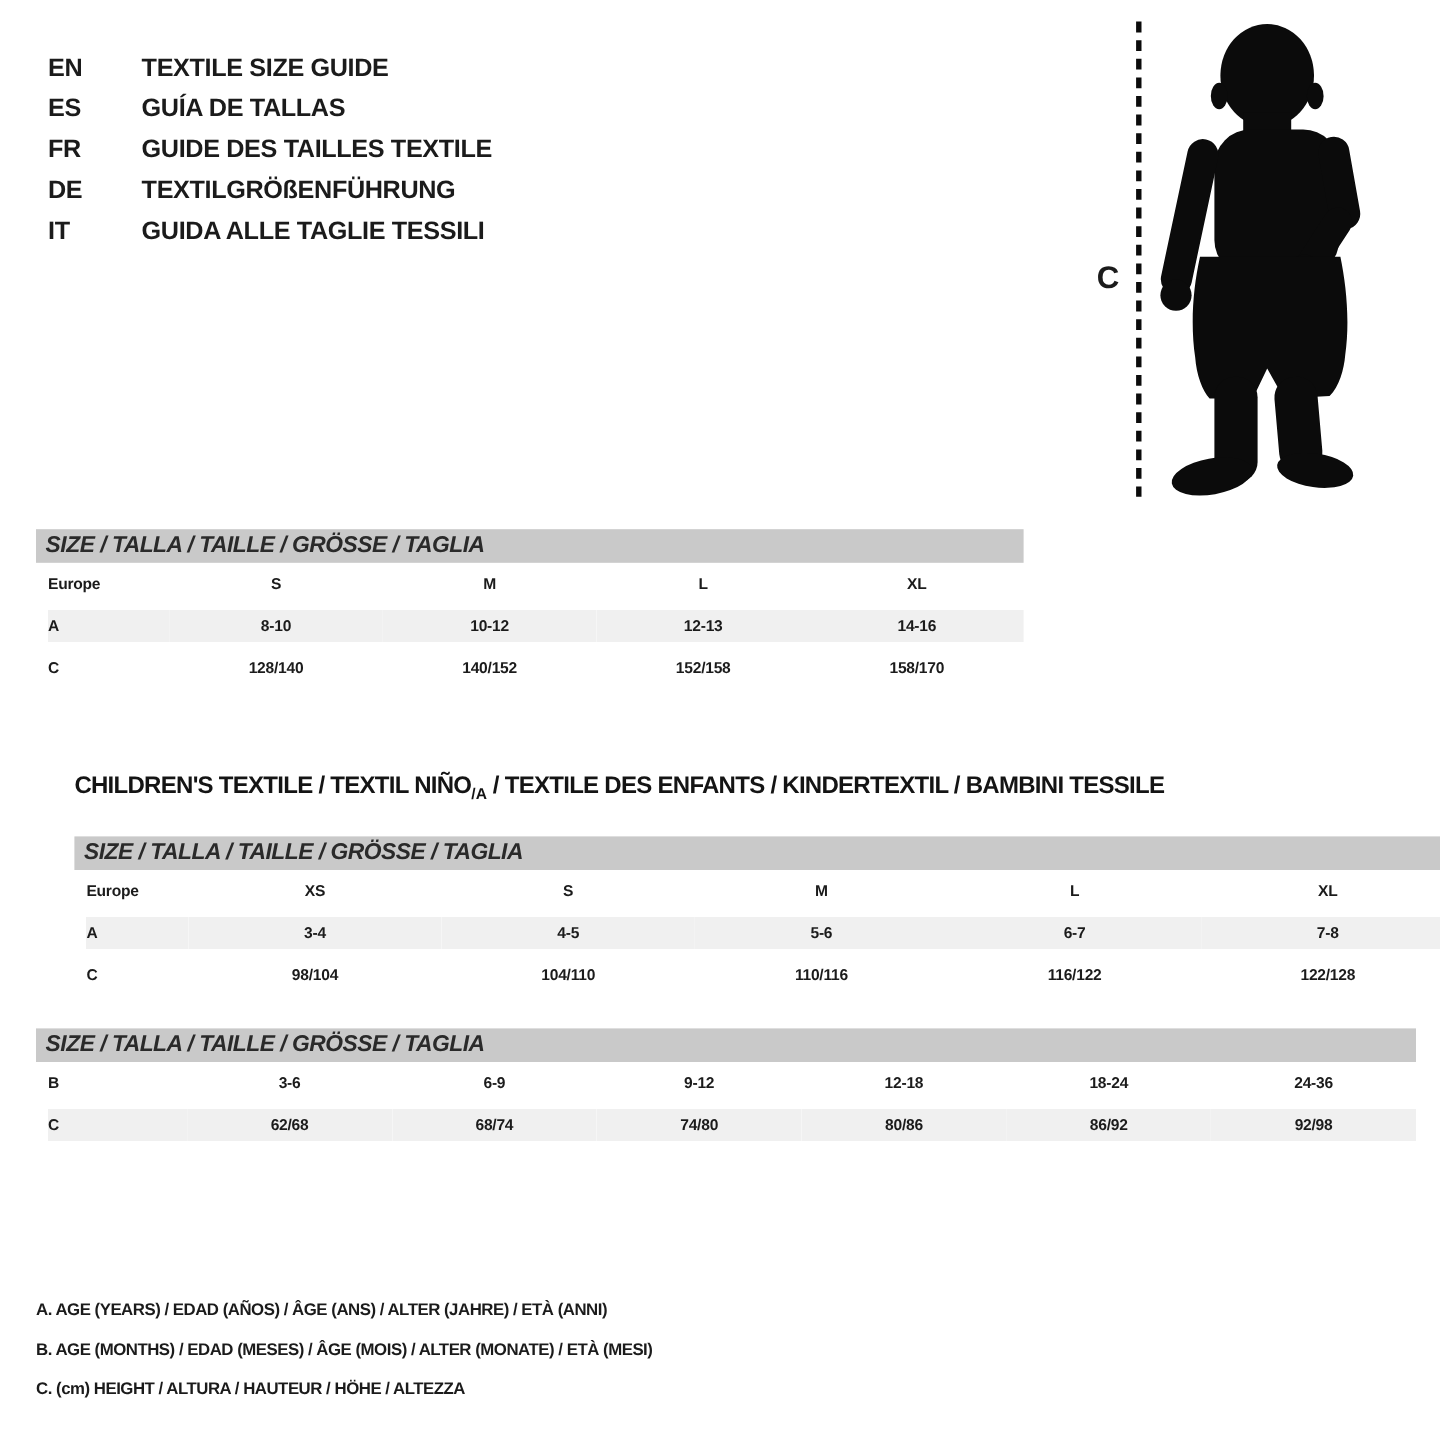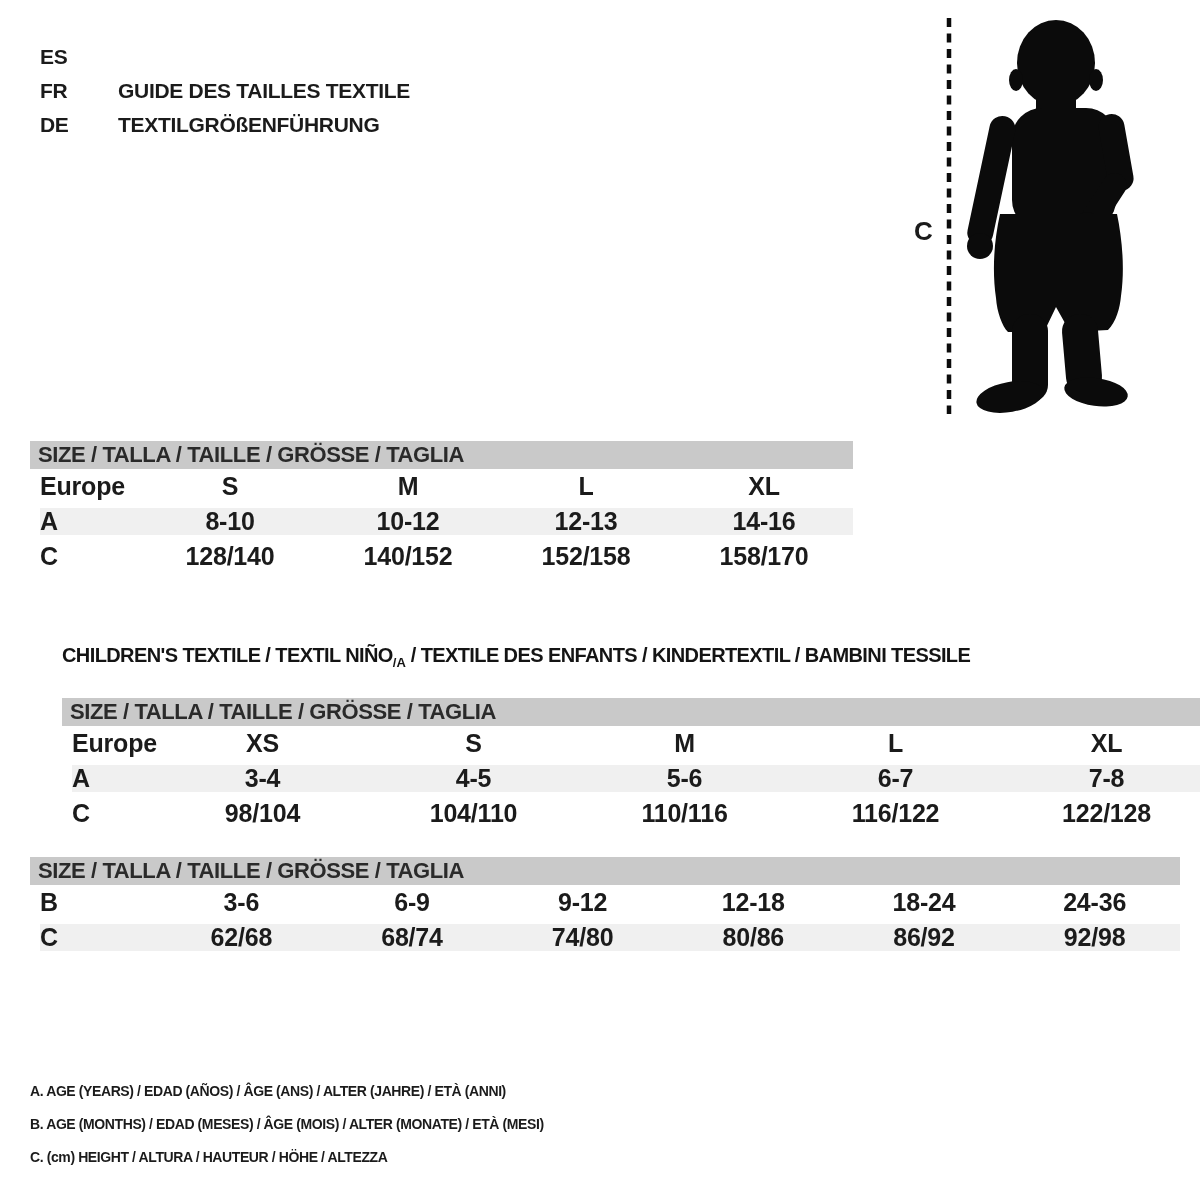--- a/index.html
+++ b/index.html
@@ -18,45 +18,54 @@
   .c-label{position:absolute;left:914px;top:216px;font-size:26px;}
   .silhouette{position:absolute;left:960px;top:16px;}
   
   .section{position:absolute;left:30px;}
   .section h2{margin:0;font-size:20px;line-height:21px;letter-spacing:-0.6px;white-space:nowrap;color:#141414;}
   .section .h2-gap-jr{margin-bottom:24px;}
   .section .h2-gap-ch{margin-bottom:25px;}
   .babies-head{font-size:20px;line-height:30px;letter-spacing:-0.6px;white-space:nowrap;color:#141414;margin-bottom:11px;}
   .sub{font-size:13px;vertical-align:sub;letter-spacing:0;}
   .size-bar{height:28px;line-height:28px;background:#c9c9c9;padding-left:8px;
-    font-size:22px;letter-spacing:-0.4px;color:#2a2a2a;}
+    font-size:19px;letter-spacing:-0.4px;color:#2a2a2a;font-style:italic;}
   table.size-table{border-collapse:collapse;width:100%;table-layout:fixed;}
   table.size-table td{height:35px;line-height:35px;padding:0;text-align:center;
-    font-size:25px;letter-spacing:-0.2px;}
+    font-size:13px;letter-spacing:-0.2px;}
   table.size-table td.lbl{text-align:left;padding-left:10px;}
   tr.shaded td{background:#f0f0f0;background-clip:content-box;
     padding-top:4px;padding-bottom:4px;height:27px;line-height:27px;}
   
   .legend{position:absolute;left:30px;top:1075px;font-size:14px;line-height:33px;letter-spacing:-0.4px;}
   .legend div{white-space:nowrap;}
 </style>
 </head>
 <body>
 
 <div class="lang">
   <div class="lang-row">
+    <span class="lang-code">EN</span>
+    <span class="lang-title">TEXTILE SIZE GUIDE</span>
+  </div>
+  <div class="lang-row">
     <span class="lang-code">ES</span>
+    <span class="lang-title">GUÍA DE TALLAS</span>
   </div>
   <div class="lang-row">
     <span class="lang-code">FR</span>
     <span class="lang-title">GUIDE DES TAILLES TEXTILE</span>
   </div>
   <div class="lang-row">
     <span class="lang-code">DE</span>
     <span class="lang-title">TEXTILGRÖßENFÜHRUNG</span>
+  </div>
+  <div class="lang-row">
+    <span class="lang-code">IT</span>
+    <span class="lang-title">GUIDA ALLE TAGLIE TESSILI</span>
   </div>
 </div>
 
 <div>
   <svg class="dash-line" width="6" height="400">
     <line x1="3" y1="2" x2="3" y2="398" stroke="#0b0b0b" stroke-width="4.5" stroke-dasharray="9 6.5"></line>
   </svg>
   <div class="c-label">C</div>
   <svg class="silhouette" width="178" height="402" viewBox="0 0 178 402">
     <g fill="#0b0b0b">

